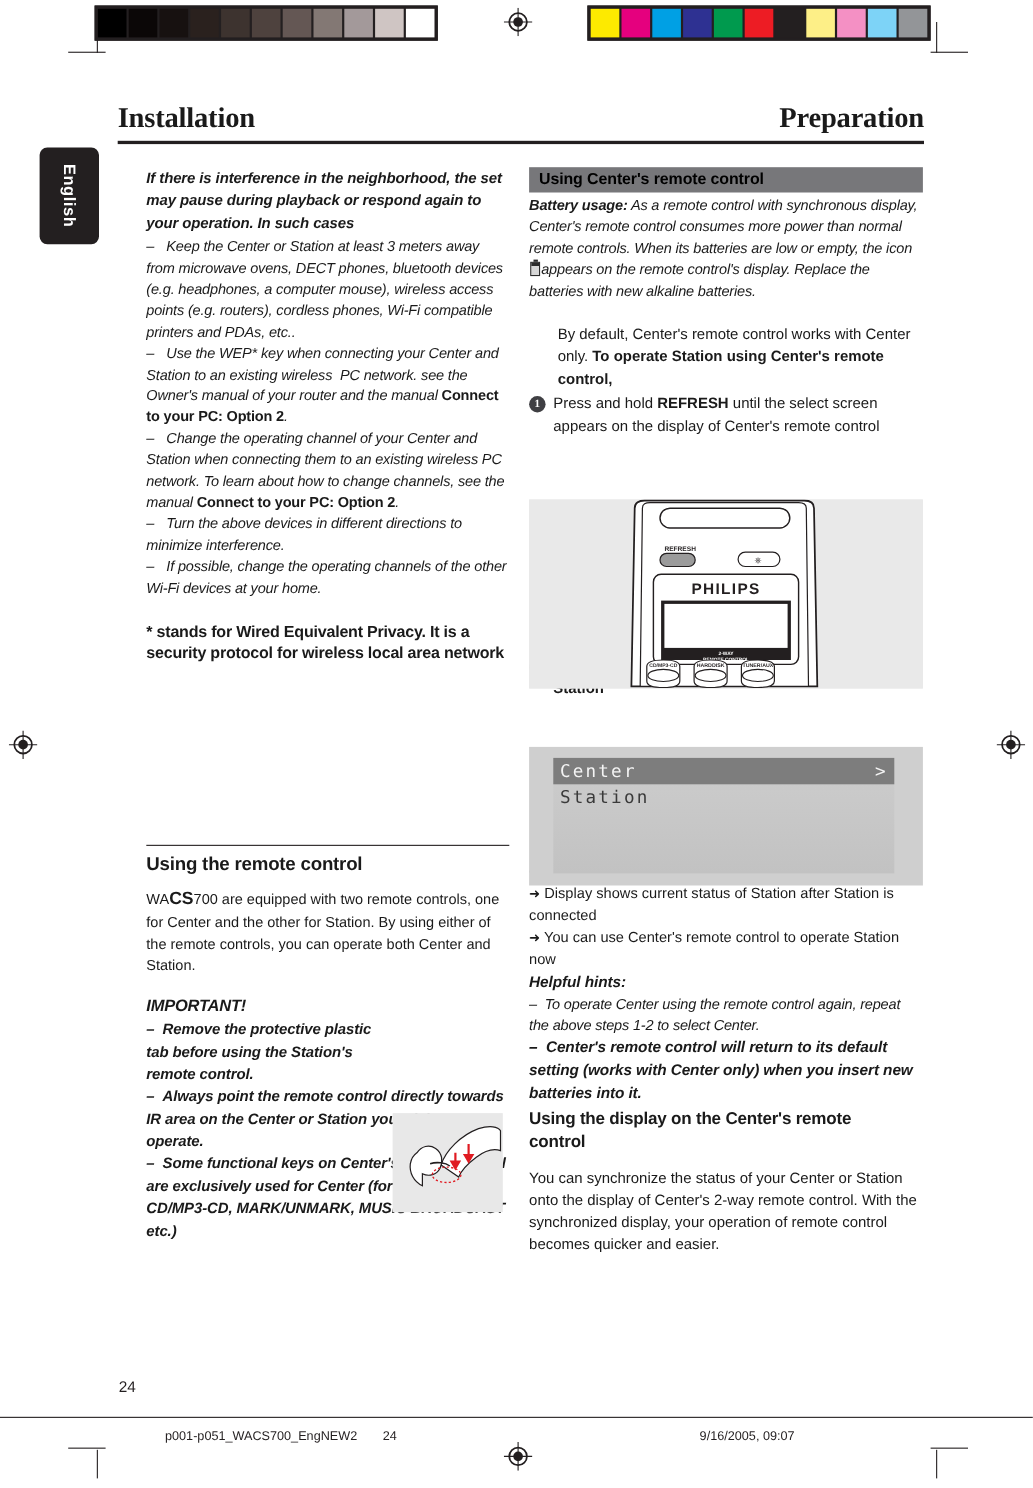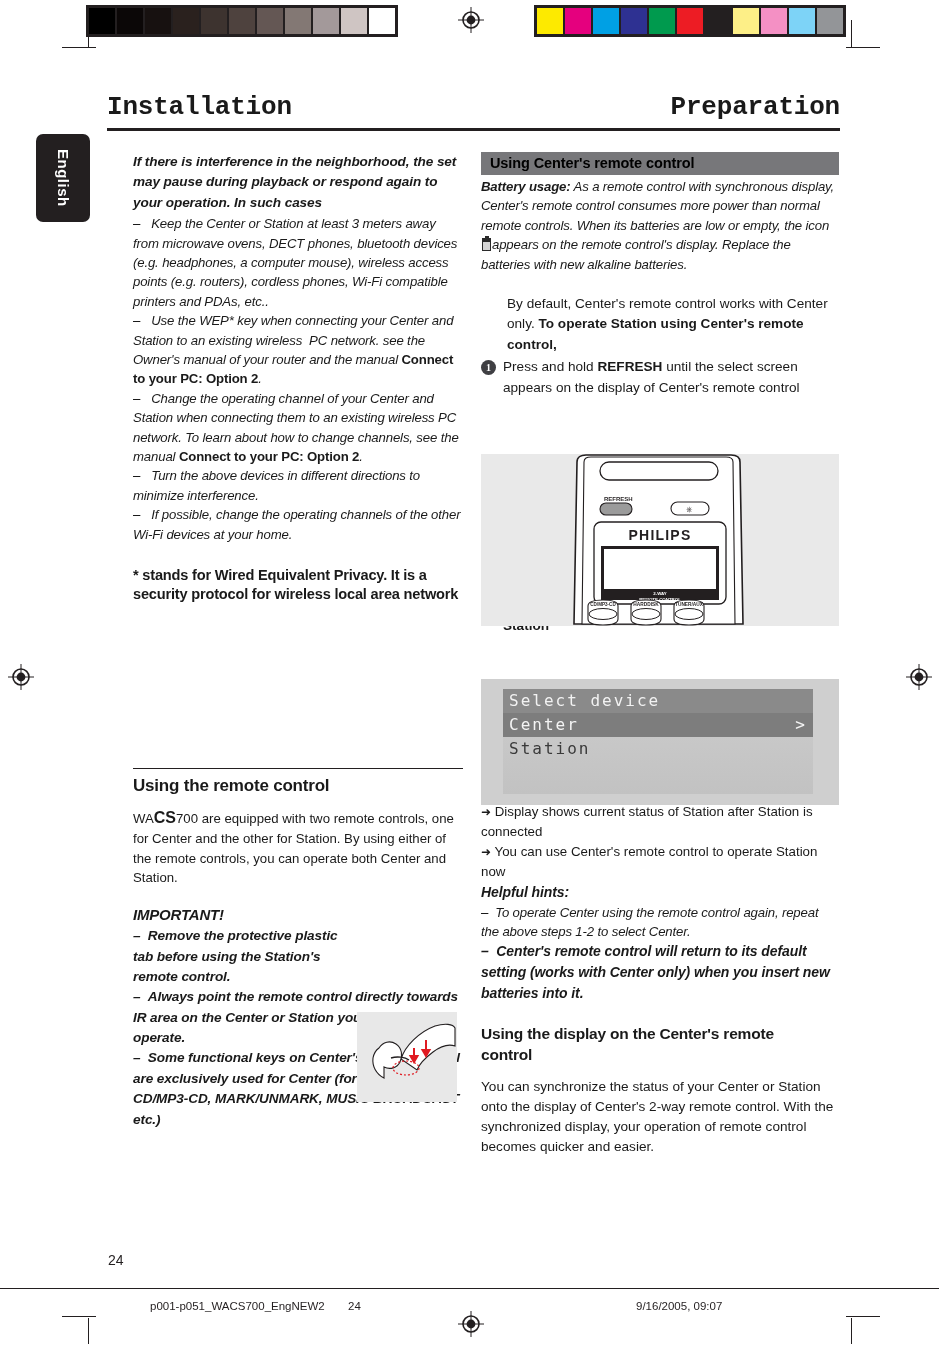--- a/index.html
+++ b/index.html
@@ -31,21 +31,21 @@
 
   
   #page { position:absolute; left:0; top:0; width:939px; height:1353px; }
 
   #header {
     position:absolute; left:107px; top:92px; width:733px;
     display:flex; justify-content:space-between; align-items:flex-end;
   }
   #header .h-title {
     font-size:26px; font-weight:bold; letter-spacing:-0.2px;
-    font-family:Liberation Mono, monospace;
+    font-family:Liberation Serif, serif;
   }
   #header-rule {
     position:absolute; left:107px; top:128px; width:733px; height:3px; background:#231f20;
   }
 
   
   #lang-tab {
     position:absolute; left:36px; top:134px; width:54px; height:88px;
     background:#231f20; border-radius:7px;
     display:flex; align-items:center; justify-content:center;
@@ -338,21 +338,21 @@
 
     <p class="bi" style="font-size:14px;">Helpful hints:</p>
 
     <p class="it">
       <span>–&nbsp;&nbsp;</span><span>To operate Center using the remote control again, repeat the above steps 1-2 to select Center.</span>
     </p>
     <p class="bi" style="font-size:14px;">
       <span>–&nbsp;&nbsp;</span><span>Center's remote control will return to its default setting (works with Center only) when you insert new batteries into it.</span>
     </p>
 
-    <div style="margin-top:20px;">
+    <div style="margin-top:4px;">
       <div class="sect-head-small" style="font-size:15.5px;width:348px;">Using the display on the Center's remote control</div>
       <p class="para" style="margin-top:12px;font-size:13.6px;">You can synchronize the status of your Center or Station onto the display of Center's 2-way remote control. With the synchronized display, your operation of remote control becomes quicker and easier.</p>
     </div>
   </div>
 
   <div id="fig-remote" class="figure">
     <svg width="358" height="172" viewBox="0 0 358 172">
       <rect width="358" height="172" fill="#e9e9e9"></rect>
 
       <path d="M96 8 C96 3 100 1 105 1 L250 1 C255 1 259 3 259 8 L262 170 L93 170 Z" fill="#ffffff" stroke="#231f20" stroke-width="1.6"></path>
@@ -385,21 +385,20 @@
       <g fill="#ffffff" stroke="#231f20" stroke-width="1">
         <ellipse cx="122" cy="160" rx="14" ry="5.5"></ellipse>
         <ellipse cx="165" cy="160" rx="14" ry="5.5"></ellipse>
         <ellipse cx="208" cy="160" rx="14" ry="5.5"></ellipse>
       </g>
     </svg>
   </div>
 
   <div id="fig-lcd" class="figure">
     <div class="lcd-wrap">
-      <div class="lcd-row header">Select device</div>
       <div class="lcd-row sel">
         <span>Center</span>
         <span>&gt;</span>
       </div>
       <div class="lcd-row">
         <span>Station</span>
       </div>
     </div>
   </div>
 

